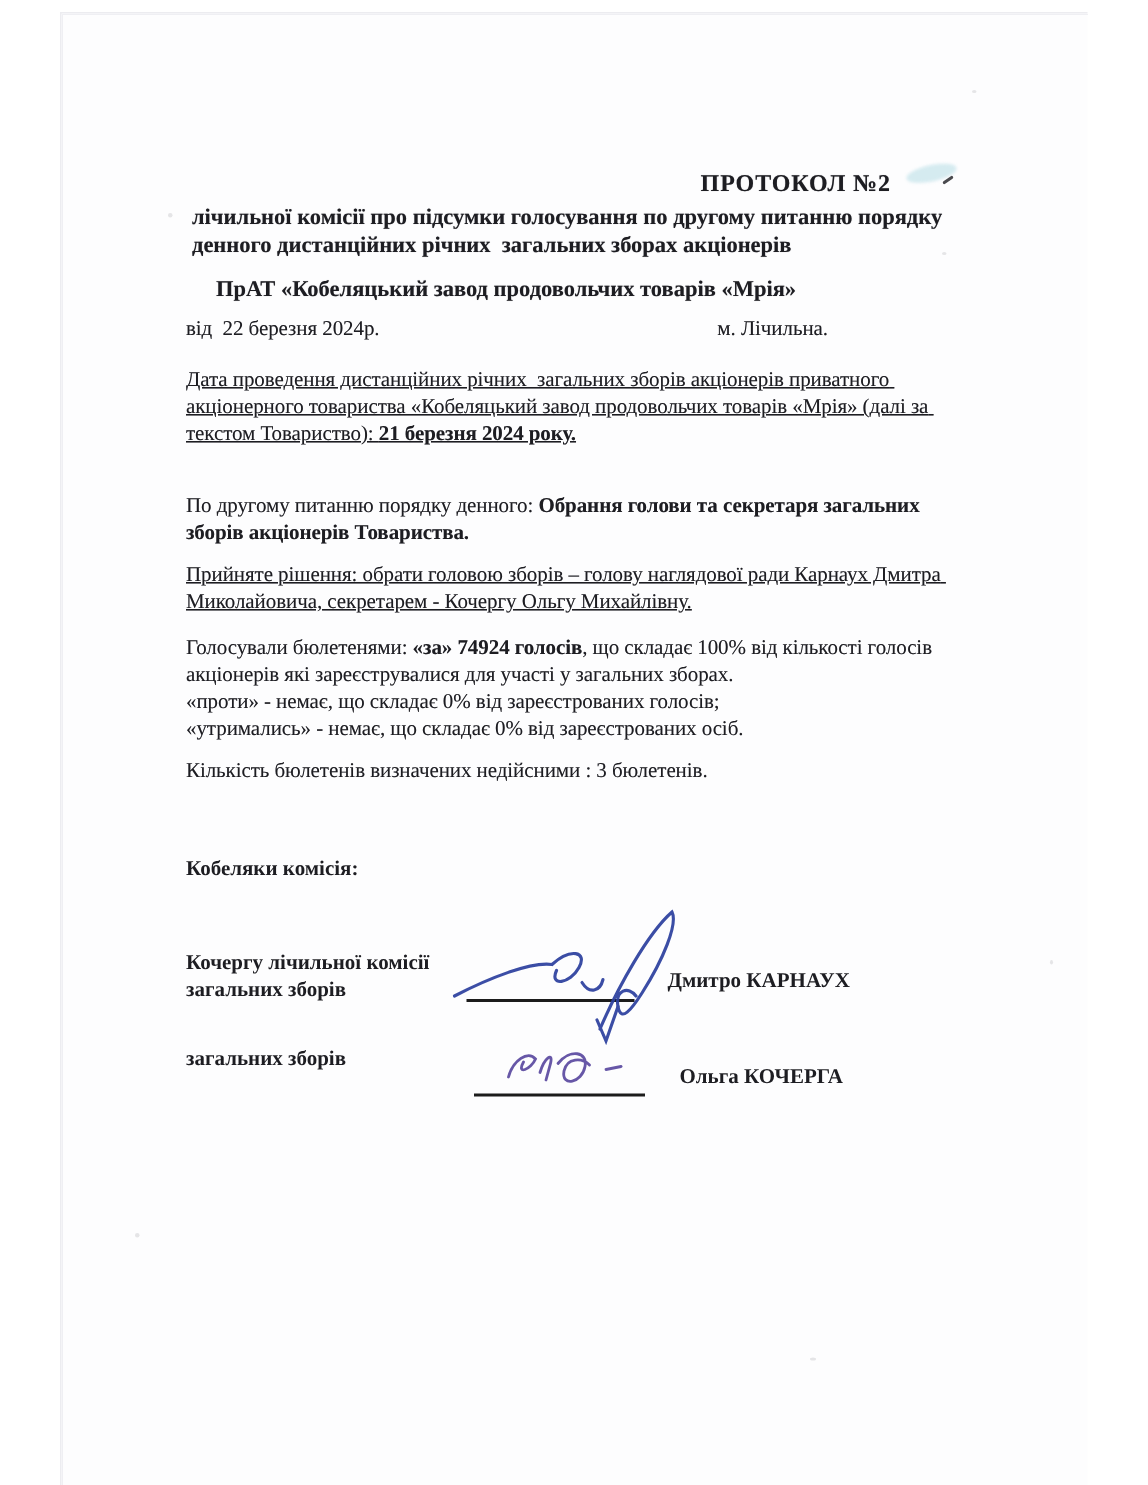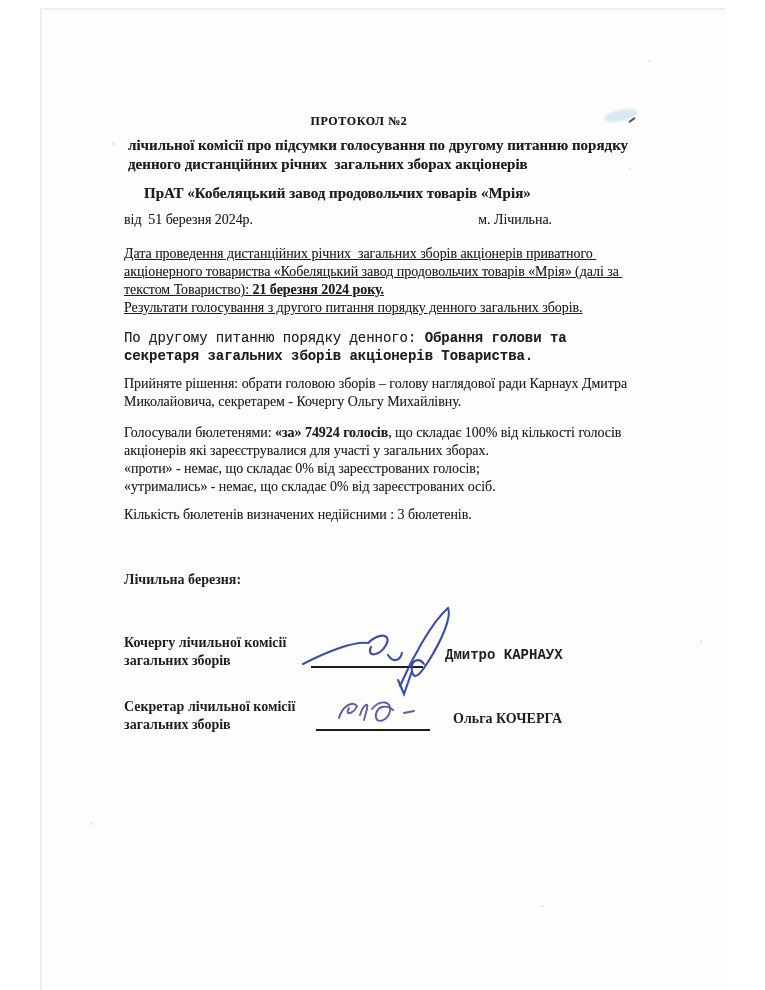--- a/index.html
+++ b/index.html
@@ -15,22 +15,22 @@
     box-shadow:inset 1px 1px 0 rgba(200,200,210,0.25);
   }
   .content{position:absolute;left:124px;top:0;width:522px;}
   .abs{position:absolute;}
   .txt{
     font-size:14px;line-height:18px;letter-spacing:-0.05px;
     white-space:pre-wrap;text-shadow:0 0 0.4px rgba(20,20,30,0.35);
   }
   .b{font-weight:700;}
   .doc-title{
-    font-size:12px;font-weight:700;letter-spacing:0.6px;
-    text-align:center;width:470px;
+    font-size:16px;font-weight:700;letter-spacing:0.6px;
+    text-align:right;width:470px;
     text-shadow:0 0 0.5px rgba(15,15,25,0.45);
   }
   .heading-line{
     font-size:15px;font-weight:700;line-height:19px;white-space:pre-wrap;
     text-shadow:0 0 0.5px rgba(15,15,25,0.45);
   }
   .indent{padding-left:16px;}
   .date-row{display:flex;justify-content:space-between;width:428px;}
   .sig-underline{position:absolute;height:2px;background:#1c1c1c;}
   .sig-name{font-size:14px;font-weight:700;white-space:pre;}
@@ -61,44 +61,43 @@
 <div class="speck" style="left:648px;top:60px;width:3px;height:2px;"></div>
 
 <div class="content">
 
   <div class="abs doc-title" style="top:114px;left:0;">ПРОТОКОЛ  №2</div>
   <div class="abs heading-line" style="top:136px;left:4px;text-align:right;">лічильної комісії про підсумки голосування по другому питанню порядку</div>
   <div class="abs heading-line" style="top:155px;left:4px;text-align:center;">денного дистанційних річних  загальних зборах акціонерів</div>
   <div class="abs heading-line indent" style="top:184px;left:4px;">ПрАТ «Кобеляцький завод продовольчих товарів «Мрія»</div>
 
   <div class="abs date-row txt" style="top:211px;left:0;">
-    <span>від  51 березня 2024р.</span>
+    <span>від  22 березня 2024р.</span>
     <span>м. Лічильна.</span>
   </div>
 
-  <div class="abs txt" style="top:245px;left:0;width:522px;text-decoration:underline;"><span>Дата проведення дистанційних річних  загальних зборів акціонерів приватного акціонерного товариства «Кобеляцький завод продовольчих товарів «Мрія» (далі за текстом Товариство): </span><span class="b">21 березня 2024 року.</span><br><span>Результати голосування з другого питання порядку денного загальних зборів.</span></div>
+  <div class="abs txt" style="top:245px;left:0;width:522px;text-decoration:underline;"><span>Дата проведення дистанційних річних  загальних зборів акціонерів приватного акціонерного товариства «Кобеляцький завод продовольчих товарів «Мрія» (далі за текстом Товариство): </span><span class="b">21 березня 2024 року.</span><br></div>
 
-  <div class="abs txt" style="top:329px;left:0;width:522px;font-family:Liberation Mono, monospace;"><span>По другому питанню порядку денного: </span><span class="b">Обрання голови та секретаря загальних зборів акціонерів Товариства.</span></div>
+  <div class="abs txt" style="top:329px;left:0;width:522px;"><span>По другому питанню порядку денного: </span><span class="b">Обрання голови та секретаря загальних зборів акціонерів Товариства.</span></div>
 
-  <div class="abs txt" style="top:375px;left:0;width:522px;"><span>Прийняте рішення: обрати головою зборів – голову наглядової ради Карнаух Дмитра Миколайовича, секретарем - Кочергу Ольгу Михайлівну.</span></div>
+  <div class="abs txt" style="top:375px;left:0;width:522px;text-decoration:underline;"><span>Прийняте рішення: обрати головою зборів – голову наглядової ради Карнаух Дмитра Миколайовича, секретарем - Кочергу Ольгу Михайлівну.</span></div>
 
   <div class="abs txt" style="top:424px;left:0;width:522px;"><span>Голосували бюлетенями: </span><span class="b">«за» 74924 голосів</span><span>, що складає 100% від кількості голосів акціонерів які зареєструвалися для участі у загальних зборах.</span><br><span>«проти» - немає, що складає 0% від зареєстрованих голосів;</span><br><span>«утримались» - немає, що складає 0% від зареєстрованих осіб.</span></div>
 
   <div class="abs txt" style="top:506px;left:0;width:522px;"><span>Кількість бюлетенів визначених недійсними : 3 бюлетенів.</span></div>
 
-  <div class="abs role-line" style="top:571px;left:0;">Лічильна березня:</div>
+  <div class="abs role-line" style="top:571px;left:0;">Кобеляки комісія:</div>
 
   <div class="abs" style="top:634px;left:0;">
     <div class="role-line">Кочергу лічильної комісії</div>
     <div class="role-line">загальних зборів</div>
   </div>
-  <div class="abs sig-name" style="top:647px;left:321px;font-family:Liberation Mono, monospace;">Дмитро КАРНАУХ</div>
+  <div class="abs sig-name" style="top:647px;left:321px;">Дмитро КАРНАУХ</div>
 
   <div class="abs" style="top:698px;left:0;">
-    <div class="role-line">Секретар лічильної комісії</div>
     <div class="role-line">загальних зборів</div>
   </div>
   <div class="abs sig-name" style="top:711px;left:329px;">Ольга КОЧЕРГА</div>
 </div>
 
 <div class="sig-underline" style="left:311px;top:666px;width:112px;"></div>
 <div class="sig-underline" style="left:316px;top:729px;width:114px;"></div>
 
 <svg class="abs" style="position:absolute;left:300px;top:604px;" width="168" height="96" viewBox="0 0 168 96">
   <g fill="none" stroke="#2b3f9e" stroke-width="2.1" stroke-linecap="round" opacity="0.92">

